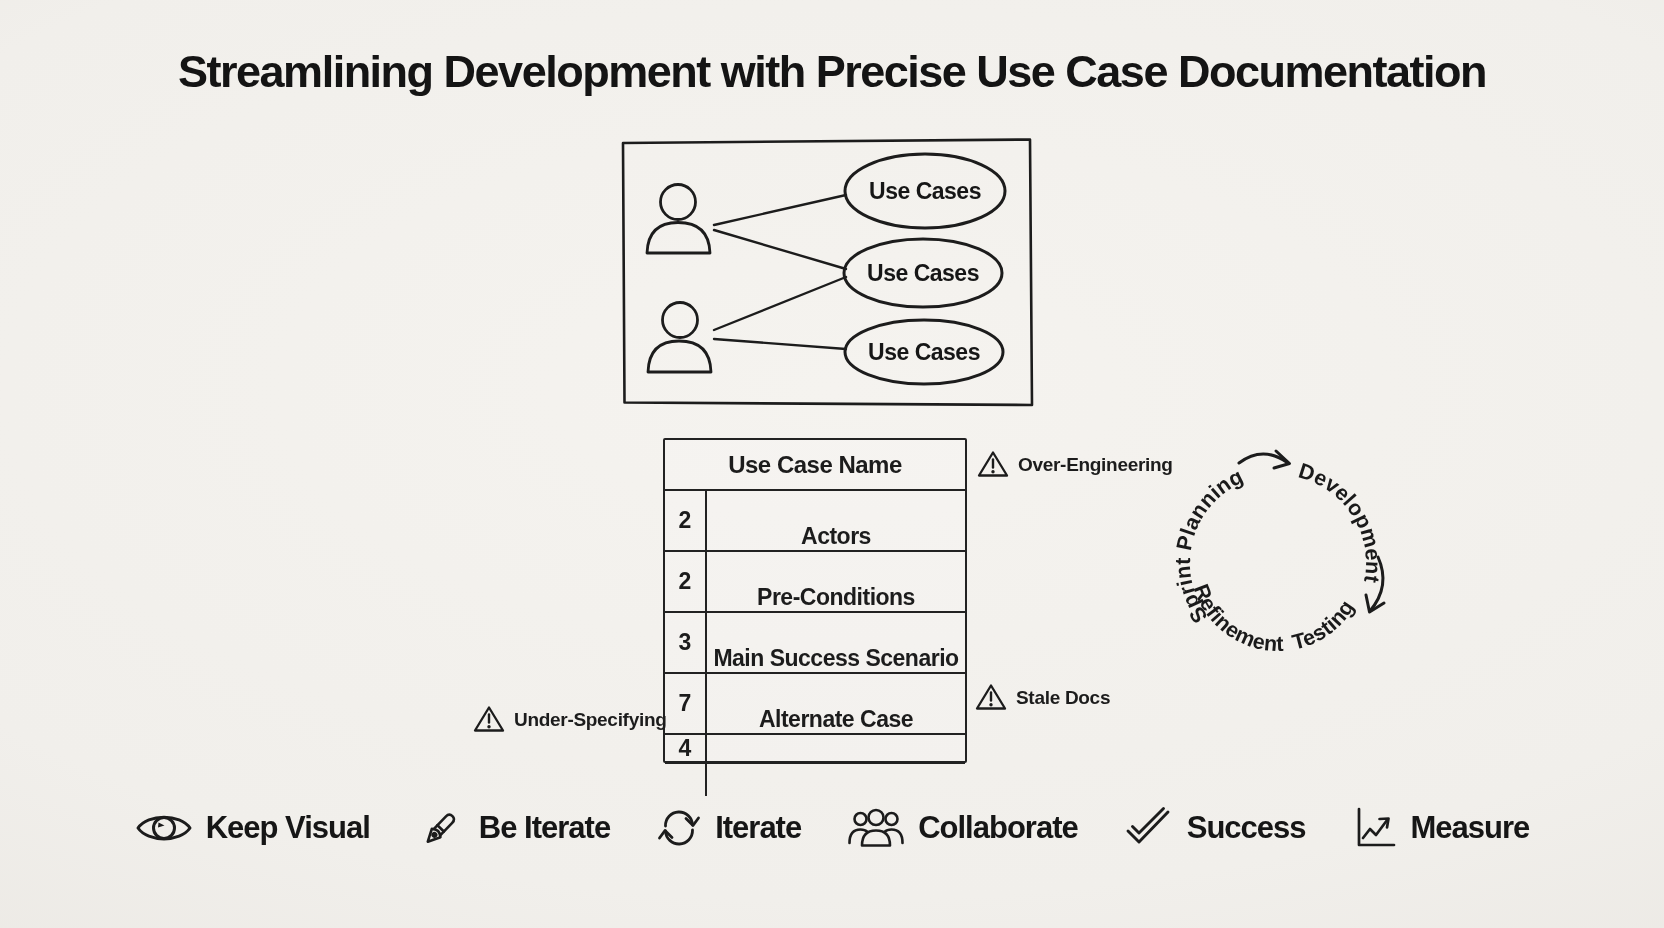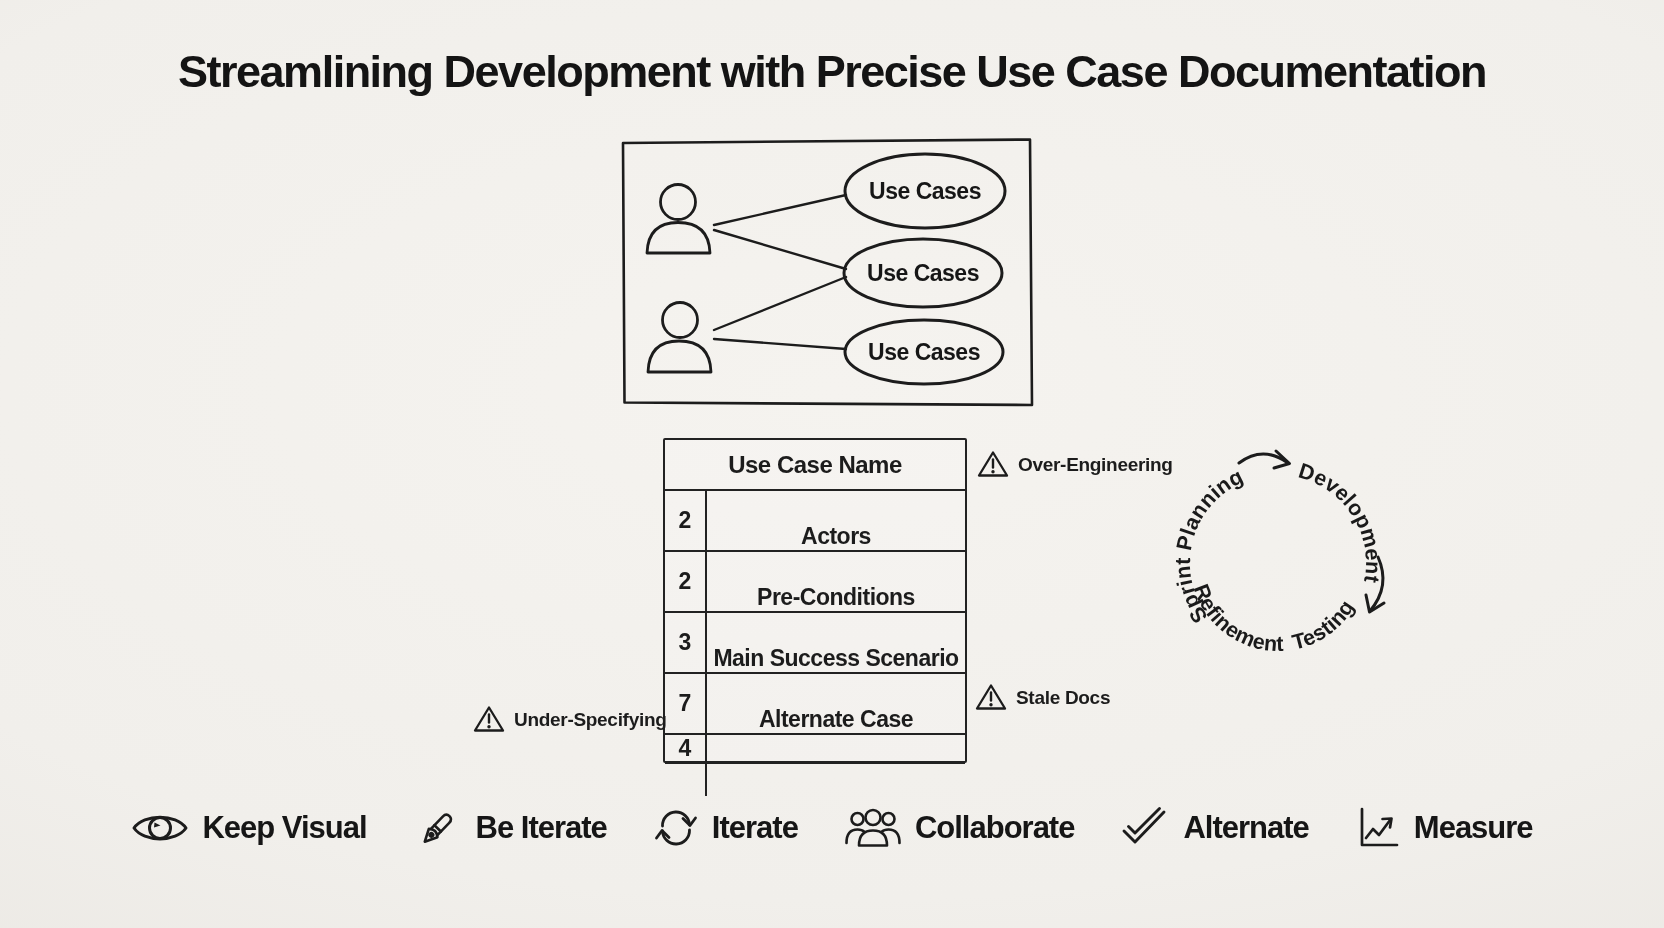--- a/index.html
+++ b/index.html
@@ -234,21 +234,21 @@
       <span class="plabel">Collaborate</span>
     </div>
 
     <div class="principle">
       <svg width="50" height="44" viewBox="0 0 50 44">
         <g class="ink" stroke-width="2.9">
           <path d="M 4,25 L 15,36 L 44,6"></path>
           <path d="M 8.5,20.5 L 15,27 L 39.5,2.5"></path>
         </g>
       </svg>
-      <span class="plabel">Alternate</span>
+      <span class="plabel">Success</span>
     </div>
 
     <div class="principle">
       <svg width="46" height="46" viewBox="0 0 46 46">
         <g class="ink" stroke-width="2.7">
           <path d="M 7,4 L 7,40 L 42,40"></path>
           <path d="M 11,33 L 18,24 L 24,30 L 35.5,14.5"></path>
           <path d="M 27.5,14 L 36.5,13.5 L 35,22.5"></path>
         </g>
       </svg>

